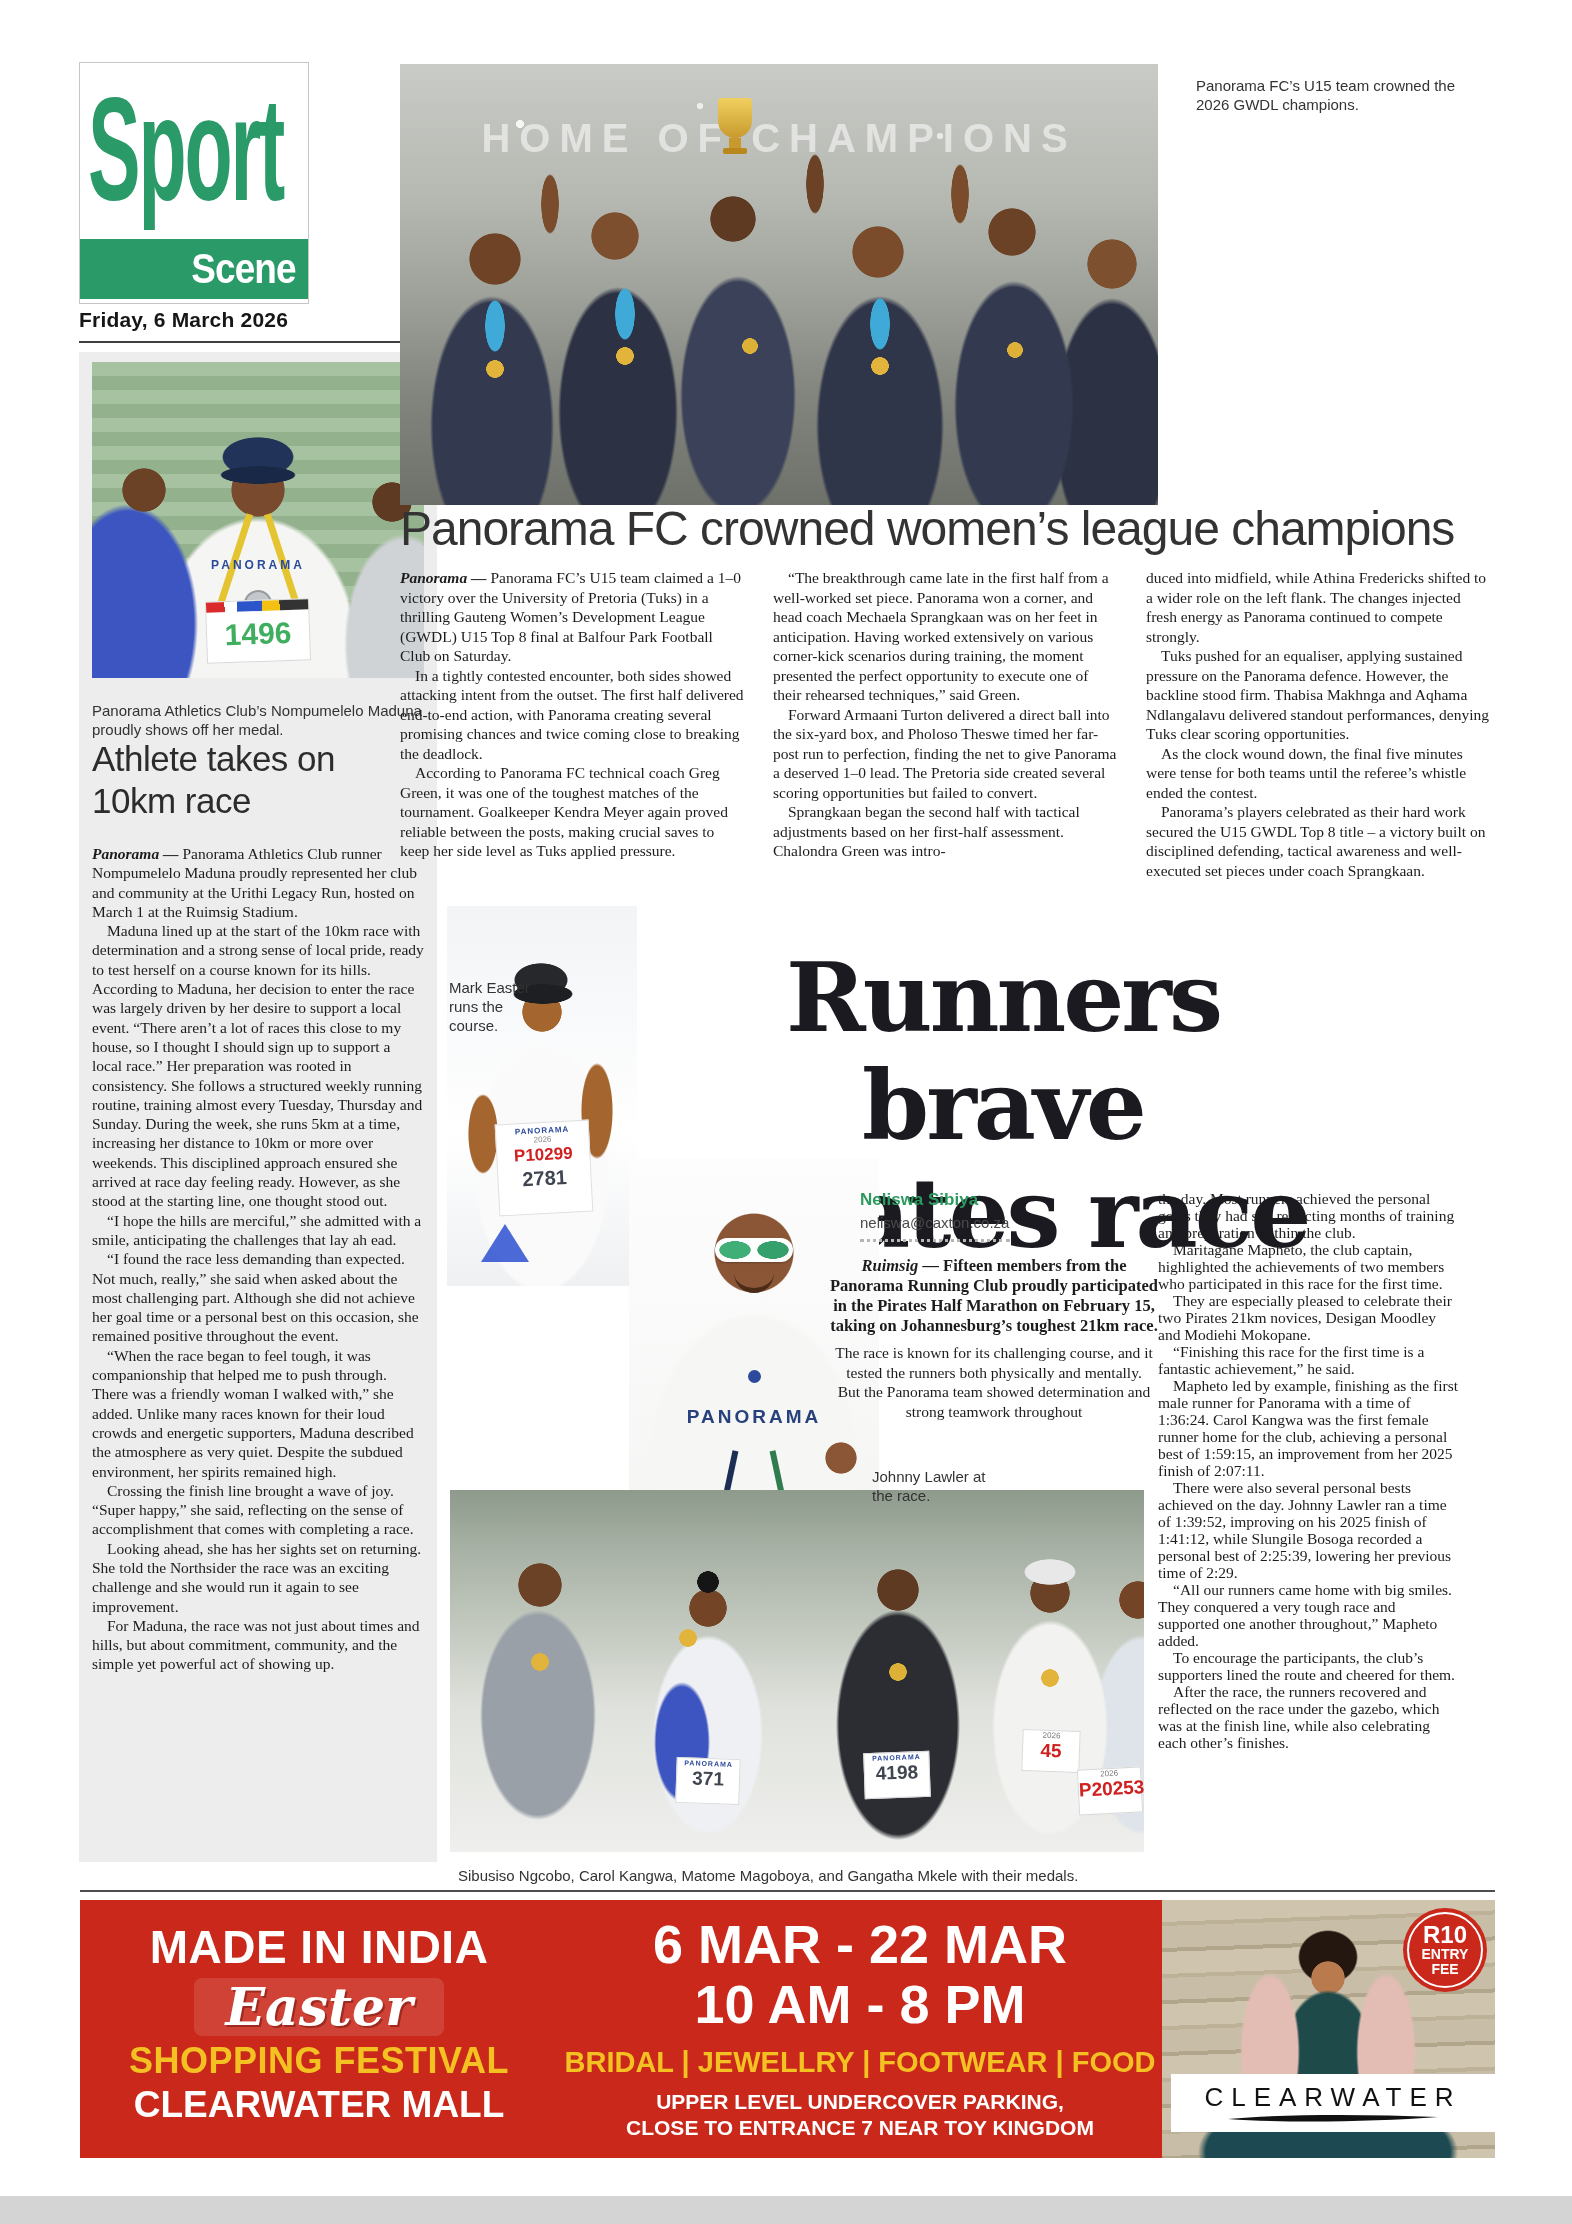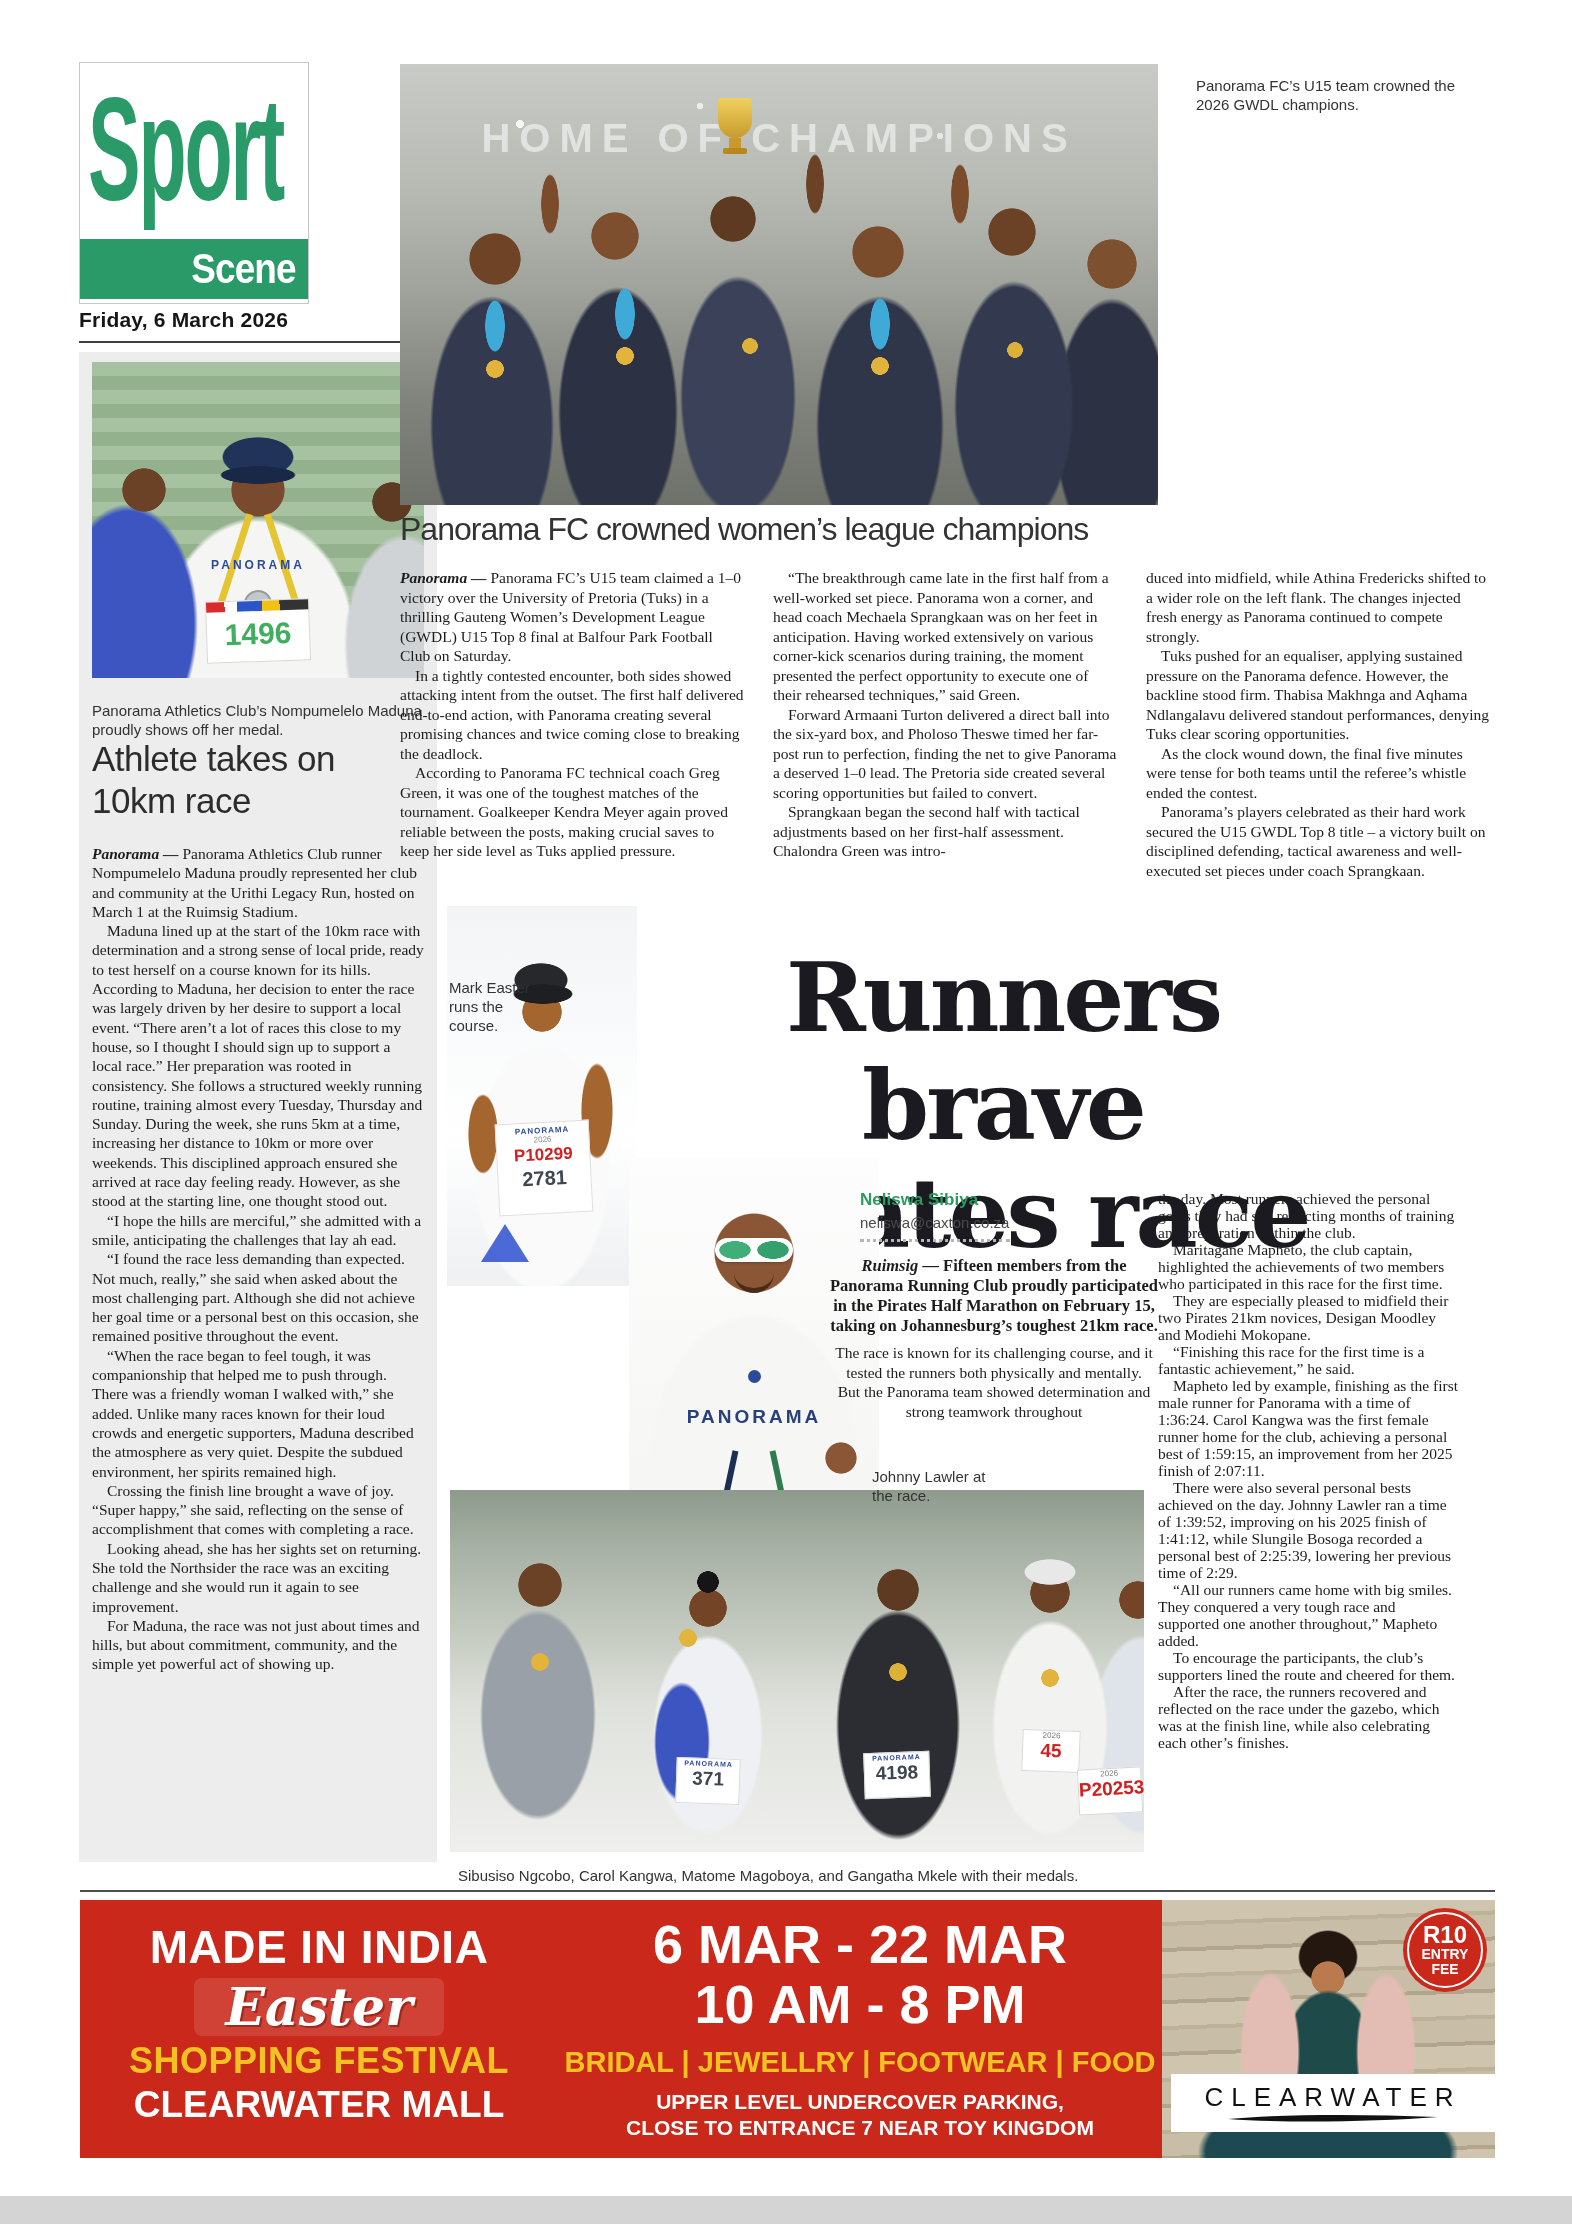--- a/index.html
+++ b/index.html
@@ -85,21 +85,21 @@
        radial-gradient(ellipse 60px 125px at 614px 342px, #333a50 95%, transparent),
        radial-gradient(ellipse 58px 128px at 712px 362px, #2c3244 95%, transparent),
        linear-gradient(180deg, #c9cbc6 0%, #b6b8b2 30%, #9fa29b 52%, #82857e 75%, #6e716a 100%);}
   .lead-banner{position:absolute;left:0;right:0;top:52px;text-align:center;font-weight:bold;
                font-size:40px;letter-spacing:9px;color:rgba(255,255,255,.55);}
   .trophy{position:absolute;left:318px;top:34px;width:34px;height:40px;
           background:linear-gradient(180deg,#f0d060,#c89a2e);border-radius:4px 4px 18px 18px;}
   .trophy::before{content:"";position:absolute;left:11px;top:40px;width:12px;height:10px;background:#c89a2e;}
   .trophy::after{content:"";position:absolute;left:5px;top:50px;width:24px;height:6px;background:#b8881f;border-radius:2px;}
   .lead-cap{left:1196px;top:76px;width:272px;}
-  .league-head{left:400px;top:504px;width:1095px;font-size:32px;line-height:50px;font-weight:500;
+  .league-head{left:400px;top:504px;width:1095px;font-size:48px;line-height:50px;font-weight:500;
                color:#333;letter-spacing:-1px;}
   .league-cols{left:400px;top:568px;width:1090px;display:flex;gap:29px;font-size:15.5px;line-height:19.5px;}
   .league-cols .col{flex:1;}
 
   
   .runners-head{left:635px;top:936px;width:720px;text-align:center;font-family:"DejaVu Serif",serif;
                 font-weight:bold;font-size:96px;line-height:108px;letter-spacing:-3px;color:#1a1a20;}
   .mark-photo{left:447px;top:906px;width:190px;height:380px;overflow:hidden;
      background:
        radial-gradient(ellipse 16px 48px at 150px 205px, #a5652f 94%, transparent),
@@ -313,21 +313,21 @@
   </div>
 
   <div class="abs intro serif">
     <p class="lead noind" style="margin:0;"><span class="dl">Ruimsig — </span><span>Fifteen members from the Panorama Running Club proudly participated in the Pirates Half Marathon on February 15, taking on Johannesburg’s toughest 21km race.</span></p>
     <p class="cont" style="margin:7px;">The race is known for its challenging course, and it tested the runners both physically and mentally. But the Panorama team showed determination and strong teamwork throughout</p>
   </div>
 
   <div class="abs runners-col serif">
     <p class="noind">the day. Most runners achieved the personal goals they had set, reflecting months of training and preparation within the club.</p>
     <p>Maritagane Mapheto, the club captain, highlighted the achievements of two members who participated in this race for the first time.</p>
-    <p>They are especially pleased to midfield their two Pirates 21km novices, Desigan Moodley and Modiehi Mokopane.</p>
+    <p>They are especially pleased to celebrate their two Pirates 21km novices, Desigan Moodley and Modiehi Mokopane.</p>
     <p>“Finishing this race for the first time is a fantastic achievement,” he said.</p>
     <p>Mapheto led by example, finishing as the first male runner for Panorama with a time of 1:36:24. Carol Kangwa was the first female runner home for the club, achieving a personal best of 1:59:15, an improvement from her 2025 finish of 2:07:11.</p>
     <p>There were also several personal bests achieved on the day. Johnny Lawler ran a time of 1:39:52, improving on his 2025 finish of 1:41:12, while Slungile Bosoga recorded a personal best of 2:25:39, lowering her previous time of 2:29.</p>
     <p>“All our runners came home with big smiles. They conquered a very tough race and supported one another throughout,” Mapheto added.</p>
     <p>To encourage the participants, the club’s supporters lined the route and cheered for them.</p>
     <p>After the race, the runners recovered and reflected on the race under the gazebo, which was at the finish line, while also celebrating each other’s finishes.</p>
   </div>
 
   <div class="abs group-photo">
     <div class="gbib bib-371">

